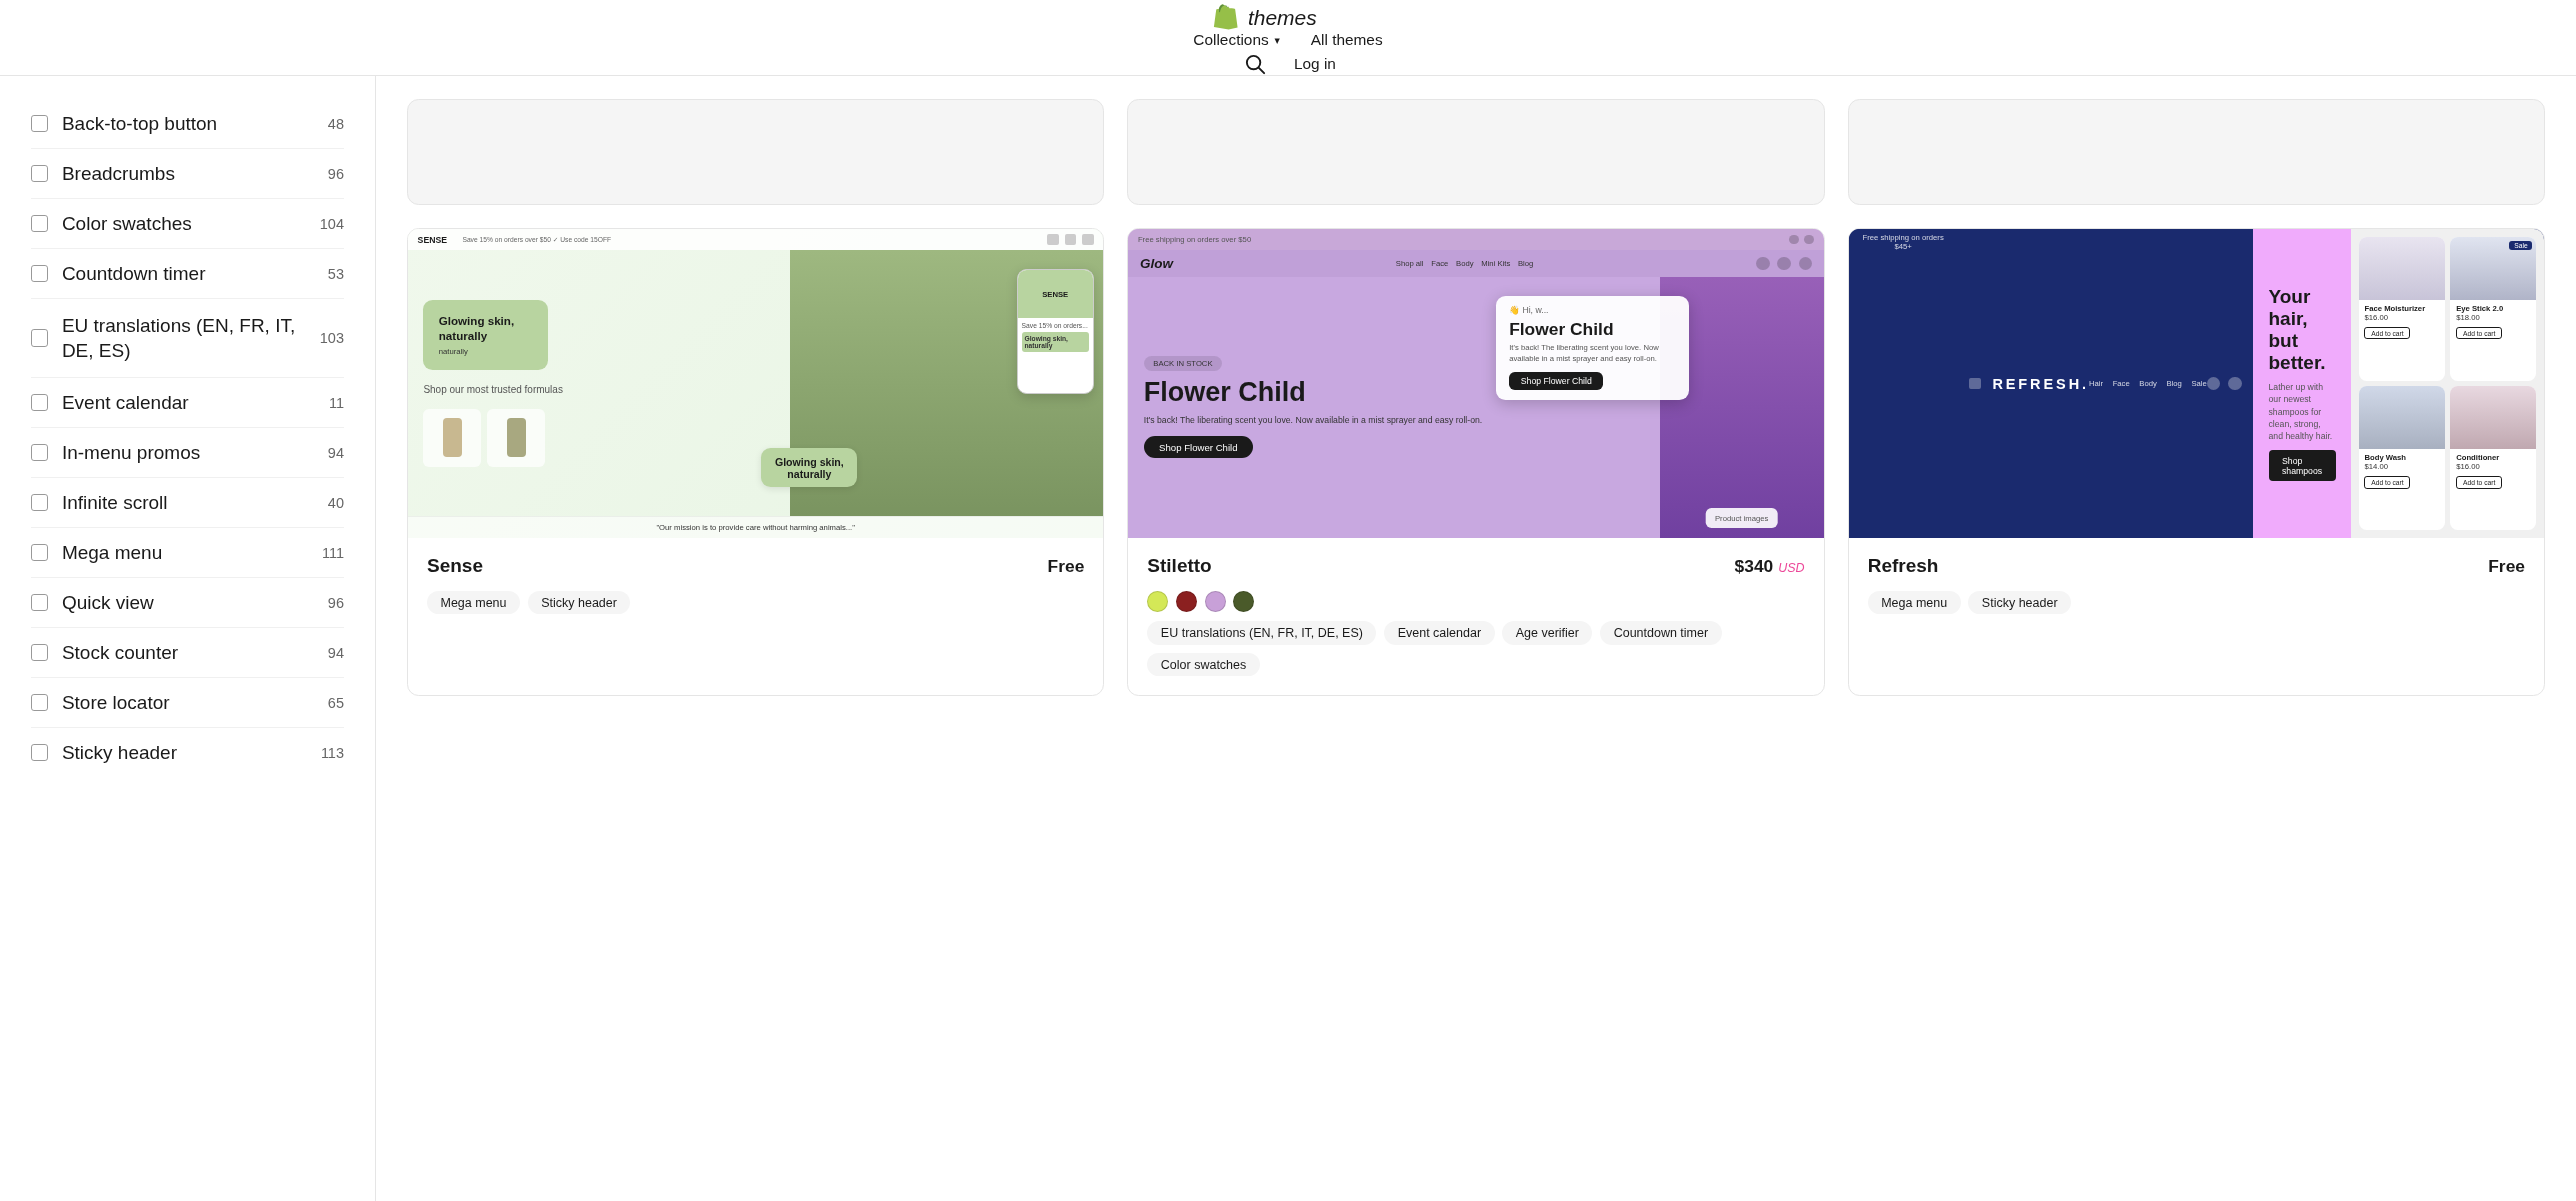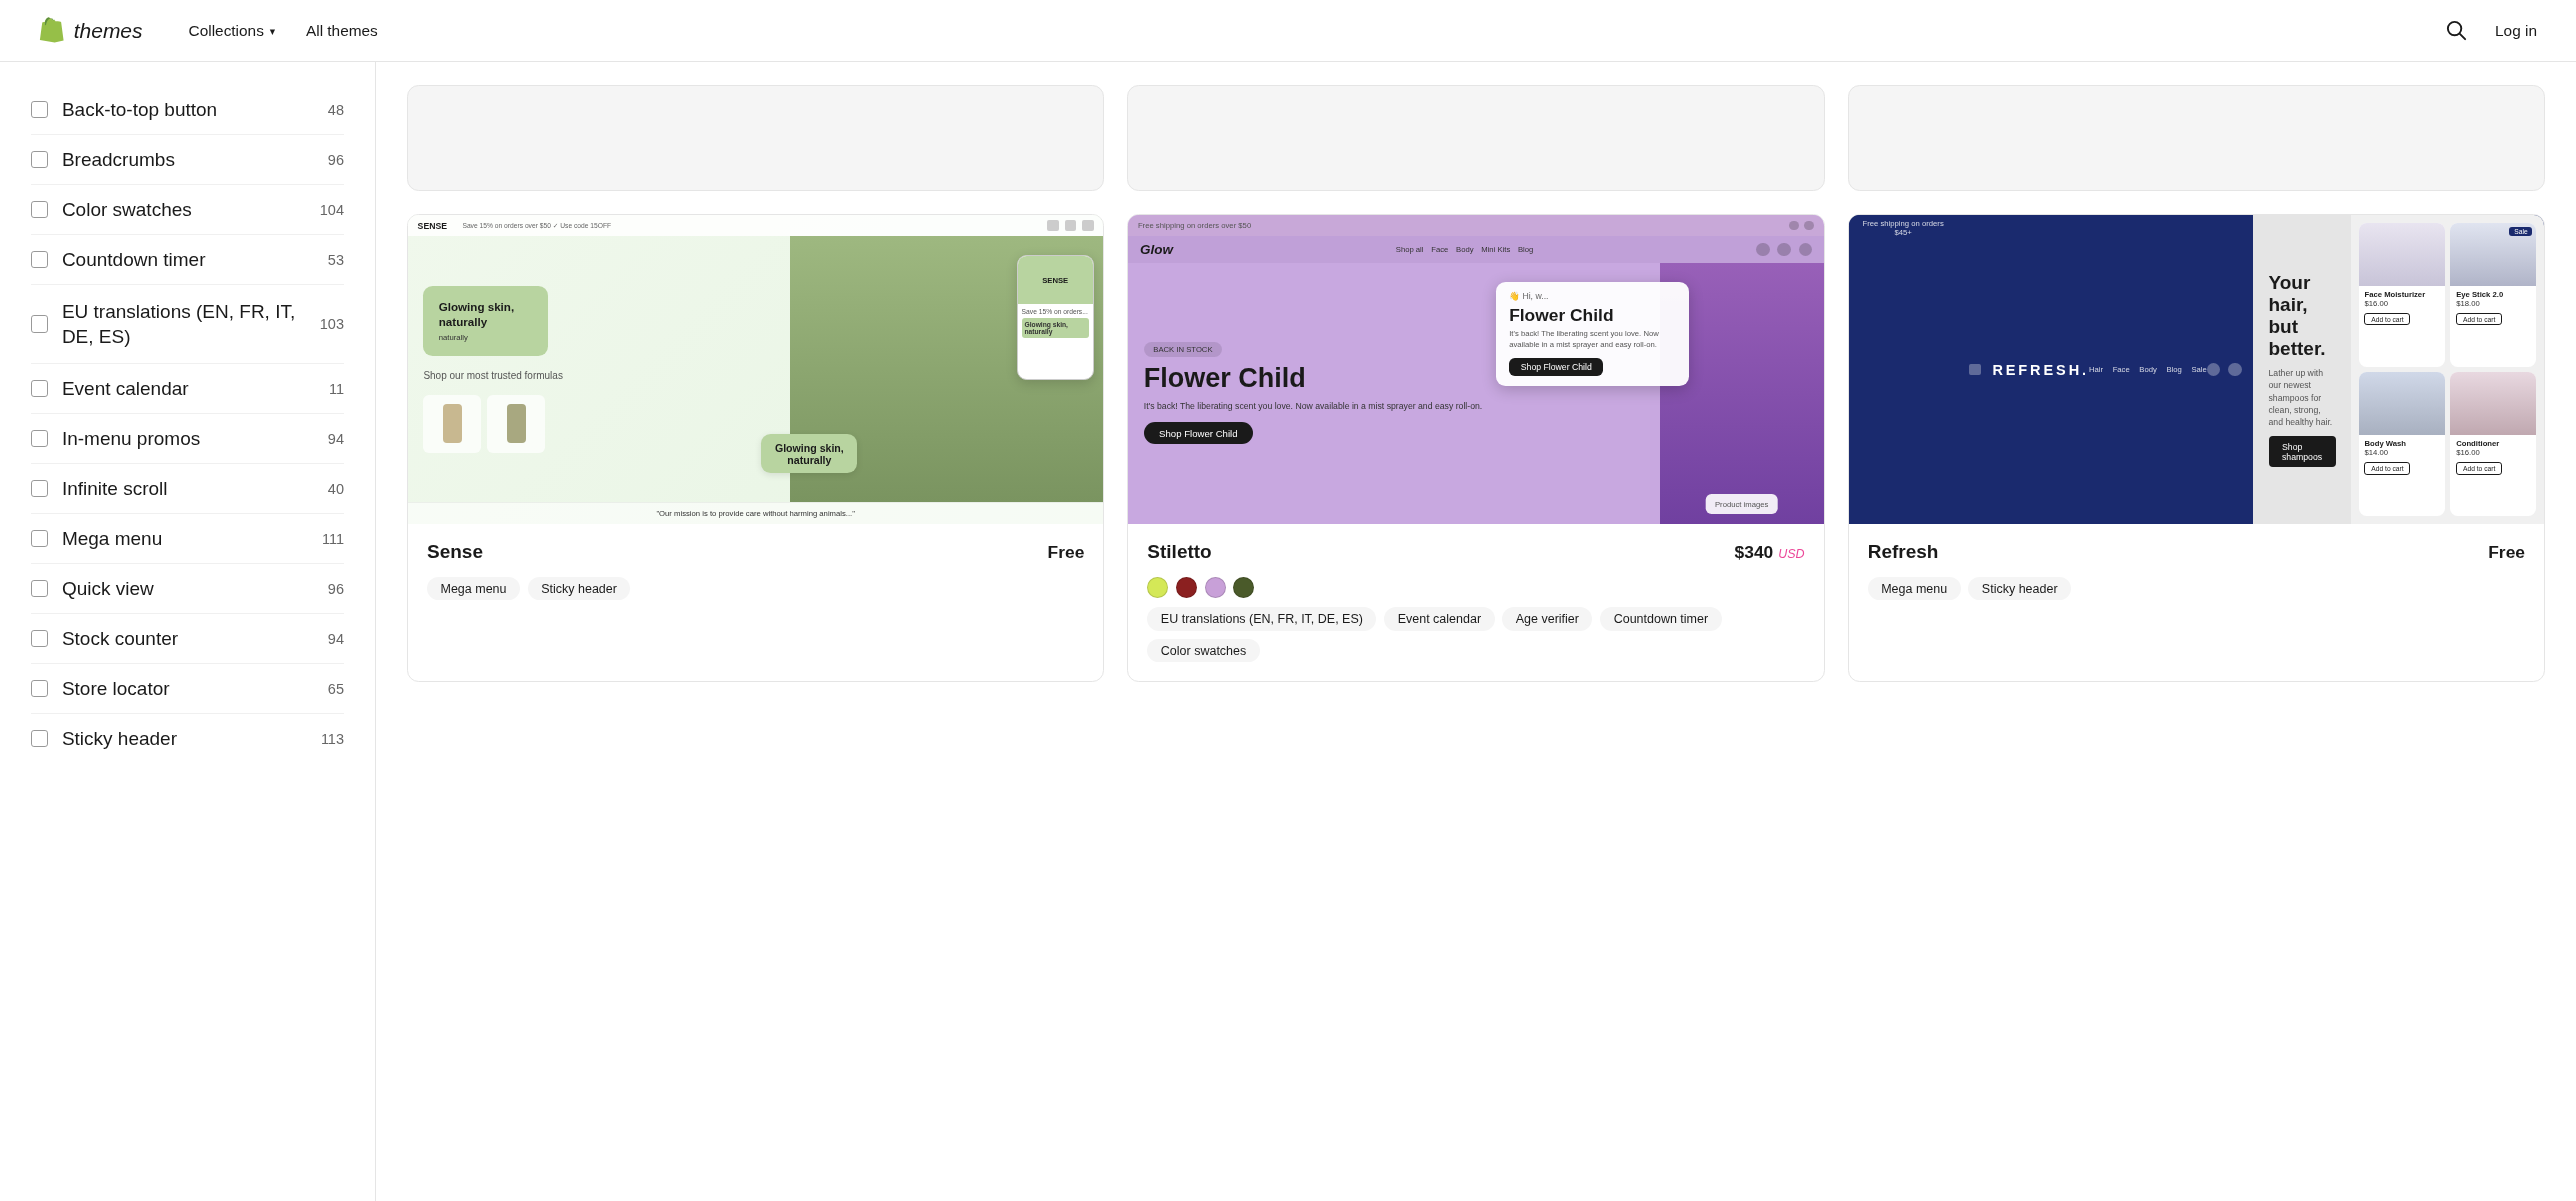--- a/index.html
+++ b/index.html
@@ -2,27 +2,28 @@
 <html><head>
   <meta charset="utf-8">
   <style>
     * { box-sizing: border-box; margin: 0; padding: 0; }
     body { font-family: -apple-system, BlinkMacSystemFont, 'Segoe UI', Helvetica, Arial, sans-serif; background: #fff; color: #1a1a1a; }
 
     
     .header {
       display: flex;
       align-items: center;
-      padding: 12px 39px;
-      height: 62px;
+      padding: 4px 39px;
+      height: 76px;
       border-bottom: 1px solid #e5e5e5;
       position: sticky;
       top: 0;
       background: #fff;
       z-index: 100;
+      flex-direction: column;
     }
     .header-logo {
       display: flex;
       align-items: center;
       gap: 7.7px;
       margin-right: 46px;
     }
     .header-logo svg { width: 27px; height: 27px; }
     .logo-text {
       font-size: 21px;
@@ -425,21 +426,21 @@
     .refresh-icons {
       display: flex;
       gap: 7.7px;
     }
     .refresh-hero {
       flex: 1;
       display: flex;
     }
     .refresh-hero-left {
       flex: 1;
-      background: #e5e5e5;
+      background: #f0abfc;
       padding: 15.4px;
       display: flex;
       flex-direction: column;
       justify-content: center;
       gap: 7.7px;
     }
     .refresh-hero-title {
       font-size: 19px;
       font-weight: 800;
       color: #1a1a1a;

